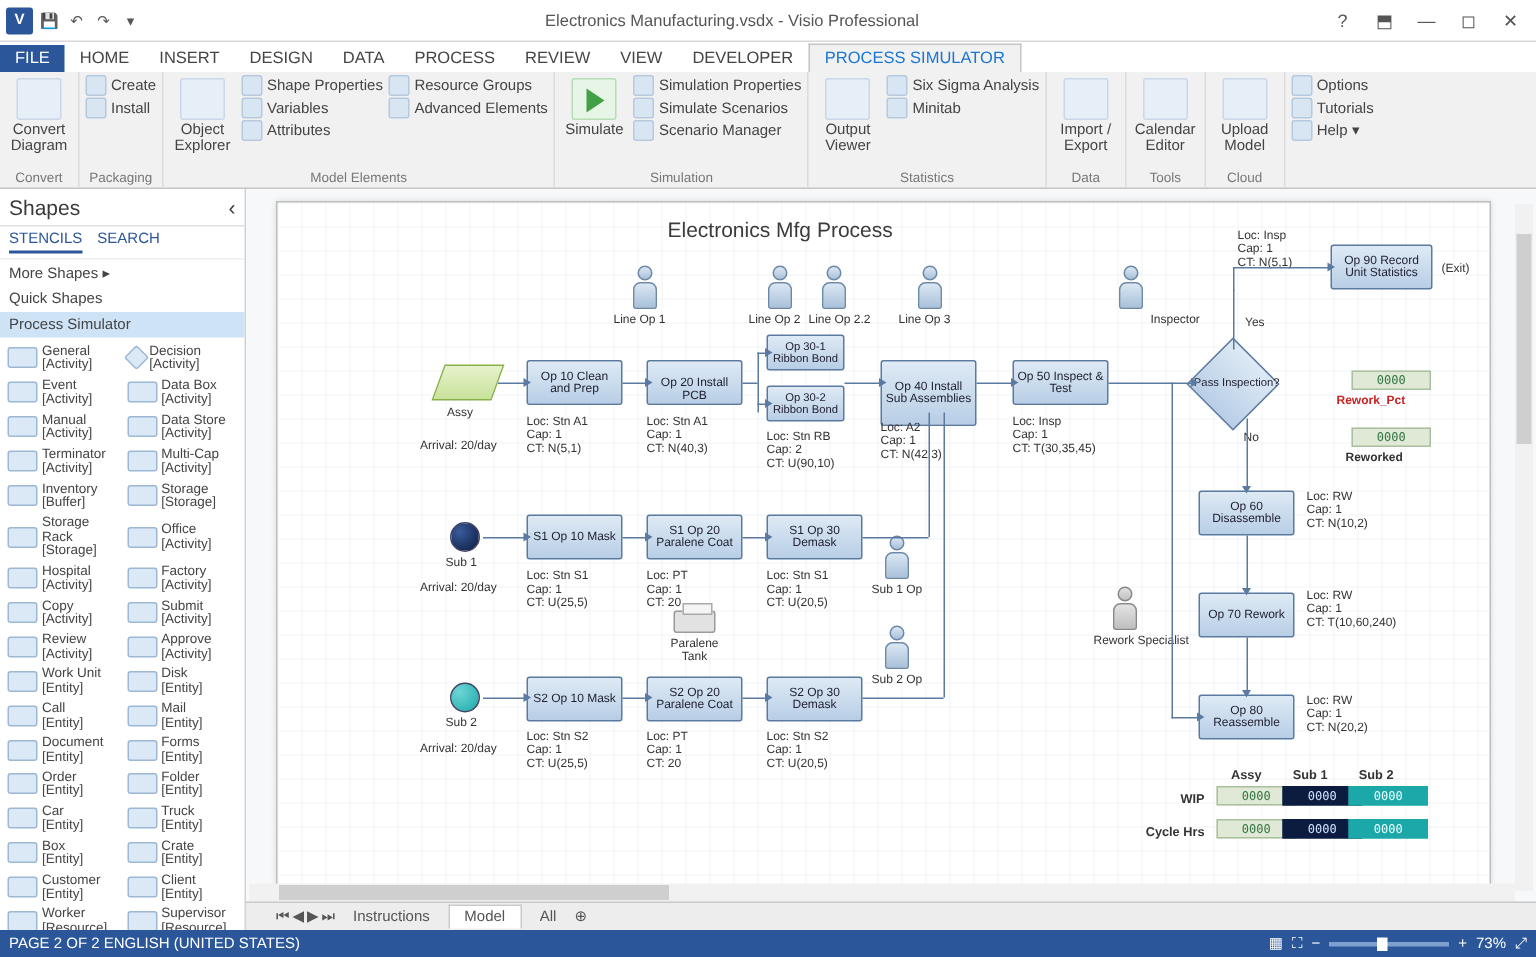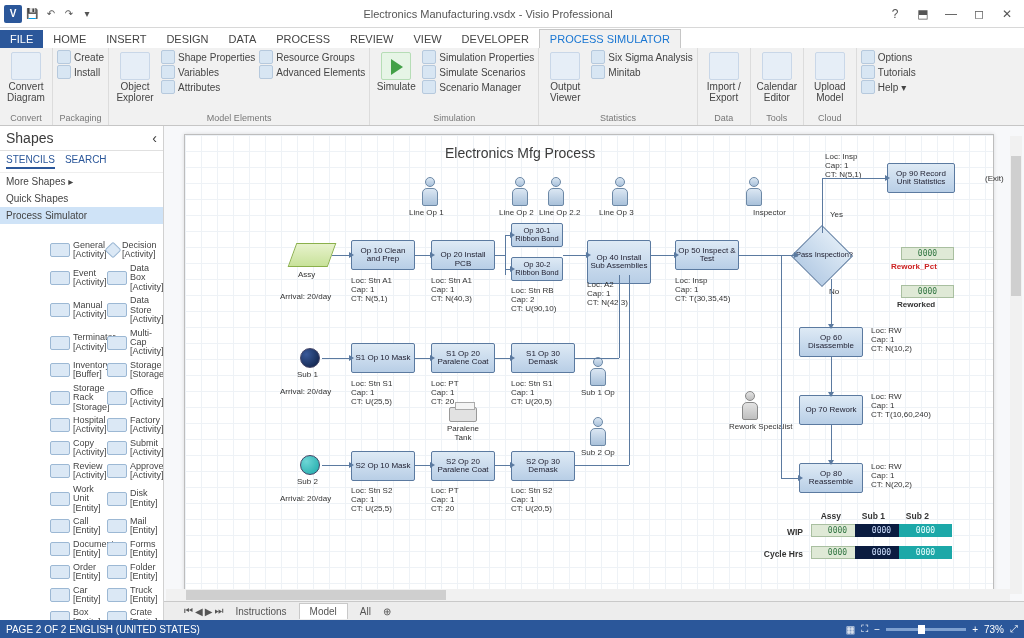--- a/index.html
+++ b/index.html
@@ -38,21 +38,21 @@
 
 .mainarea { display:flex; height: calc(638px - 28px - 20px - 78px - 18px); }
 
 
 .shapespane { width:164px; border-right:1px solid #d1d1d1; display:flex; flex-direction:column; font-size:10px; color:#444; background:#fff; }
 .shapespane .hdr { padding:4px 6px; font-size:14px; color:#3b3b3b; border-bottom:1px solid #e0e0e0; display:flex; justify-content:space-between; align-items:center;}
 .shapespane .subtabs { display:flex; gap:10px; padding:3px 6px; font-size:10px; border-bottom:1px solid #eee; color:#2b579a;}
 .shapespane .subtabs span:first-child { border-bottom:2px solid #2b579a; padding-bottom:2px;}
 .shapespane .sect { padding:3px 6px; }
 .shapespane .sect.sel { background:#cfe3f7; }
-.shapespane .list { flex:1; overflow:auto; padding:15px 2px;margin-left:45px; }
+.shapespane .list { flex:1; overflow:auto; padding:2px 2px; }
 .shapespane .row { display:flex; }
 .shapespane .cell { width:50%; display:flex; align-items:center; gap:3px; padding:2px 3px; }
 .shapespane .sic { width:20px; height:14px; background:#dbe8f5; border:1px solid #9cb8d4; border-radius:2px; flex-shrink:0;}
 .shapespane .sic.dia{transform:rotate(45deg);width:12px;height:12px;}
 .shapespane .slabel { font-size:9px; line-height:1.05; }
 
 
 .canvas-wrap { flex:1; position:relative; background:#f7f8fa; overflow:hidden;}
 .canvas { position:absolute; left:20px; top:8px; width:810px; height:460px; background:#fff; border:1px solid #bdbdbd; box-shadow:0 0 4px rgba(0,0,0,.12);
   background-image: linear-gradient(#eef2f6 1px, transparent 1px), linear-gradient(90deg, #eef2f6 1px, transparent 1px);
@@ -536,21 +536,21 @@
 Cap: 1
 CT: N(5,1)</div>
 
       <div class="diamond" style="left:615px;top:99px;">
           <span>Pass Inspection?</span>
         </div>
 
       <div class="pbox" style="left:702px;top:28px;width:68px;">
           <span>Op 90 Record Unit Statistics</span>
         </div>
-      <div class="caption" style="left:776px;top:40px;margin-left:24px;">(Exit)</div>
+      <div class="caption" style="left:776px;top:40px;">(Exit)</div>
 
       <div class="caption" style="left:645px;top:76px;">Yes</div>
       <div class="caption" style="left:644px;top:153px;">No</div>
 
       <div class="lcd" style="left:716px;top:112px;">0000</div>
       <div class="caption redt" style="left:706px;top:128px;">Rework_Pct</div>
       <div class="lcd" style="left:716px;top:150px;">0000</div>
       <div class="caption" style="left:712px;top:166px;font-weight:bold;">Reworked</div>
 
       <div class="pbox" style="left:614px;top:192px;">
@@ -646,21 +646,21 @@
       <div class="caption" style="left:354px;top:74px;">Line Op 2.2</div>
       <div class="person" style="left:426px;top:42px;">
           <div class="hd"></div>
           <div class="bd"></div>
         </div>
       <div class="caption" style="left:414px;top:74px;">Line Op 3</div>
       <div class="person" style="left:560px;top:42px;">
           <div class="hd"></div>
           <div class="bd"></div>
         </div>
-      <div class="caption" style="left:536px;top:74px;padding-left:32px;">Inspector</div>
+      <div class="caption" style="left:550px;top:74px;padding-left:32px;">Inspector</div>
       <div class="person" style="left:404px;top:222px;">
           <div class="hd"></div>
           <div class="bd"></div>
         </div>
       <div class="caption" style="left:396px;top:254px;">Sub 1 Op</div>
       <div class="person" style="left:404px;top:282px;">
           <div class="hd"></div>
           <div class="bd"></div>
         </div>
       <div class="caption" style="left:396px;top:314px;">Sub 2 Op</div>

